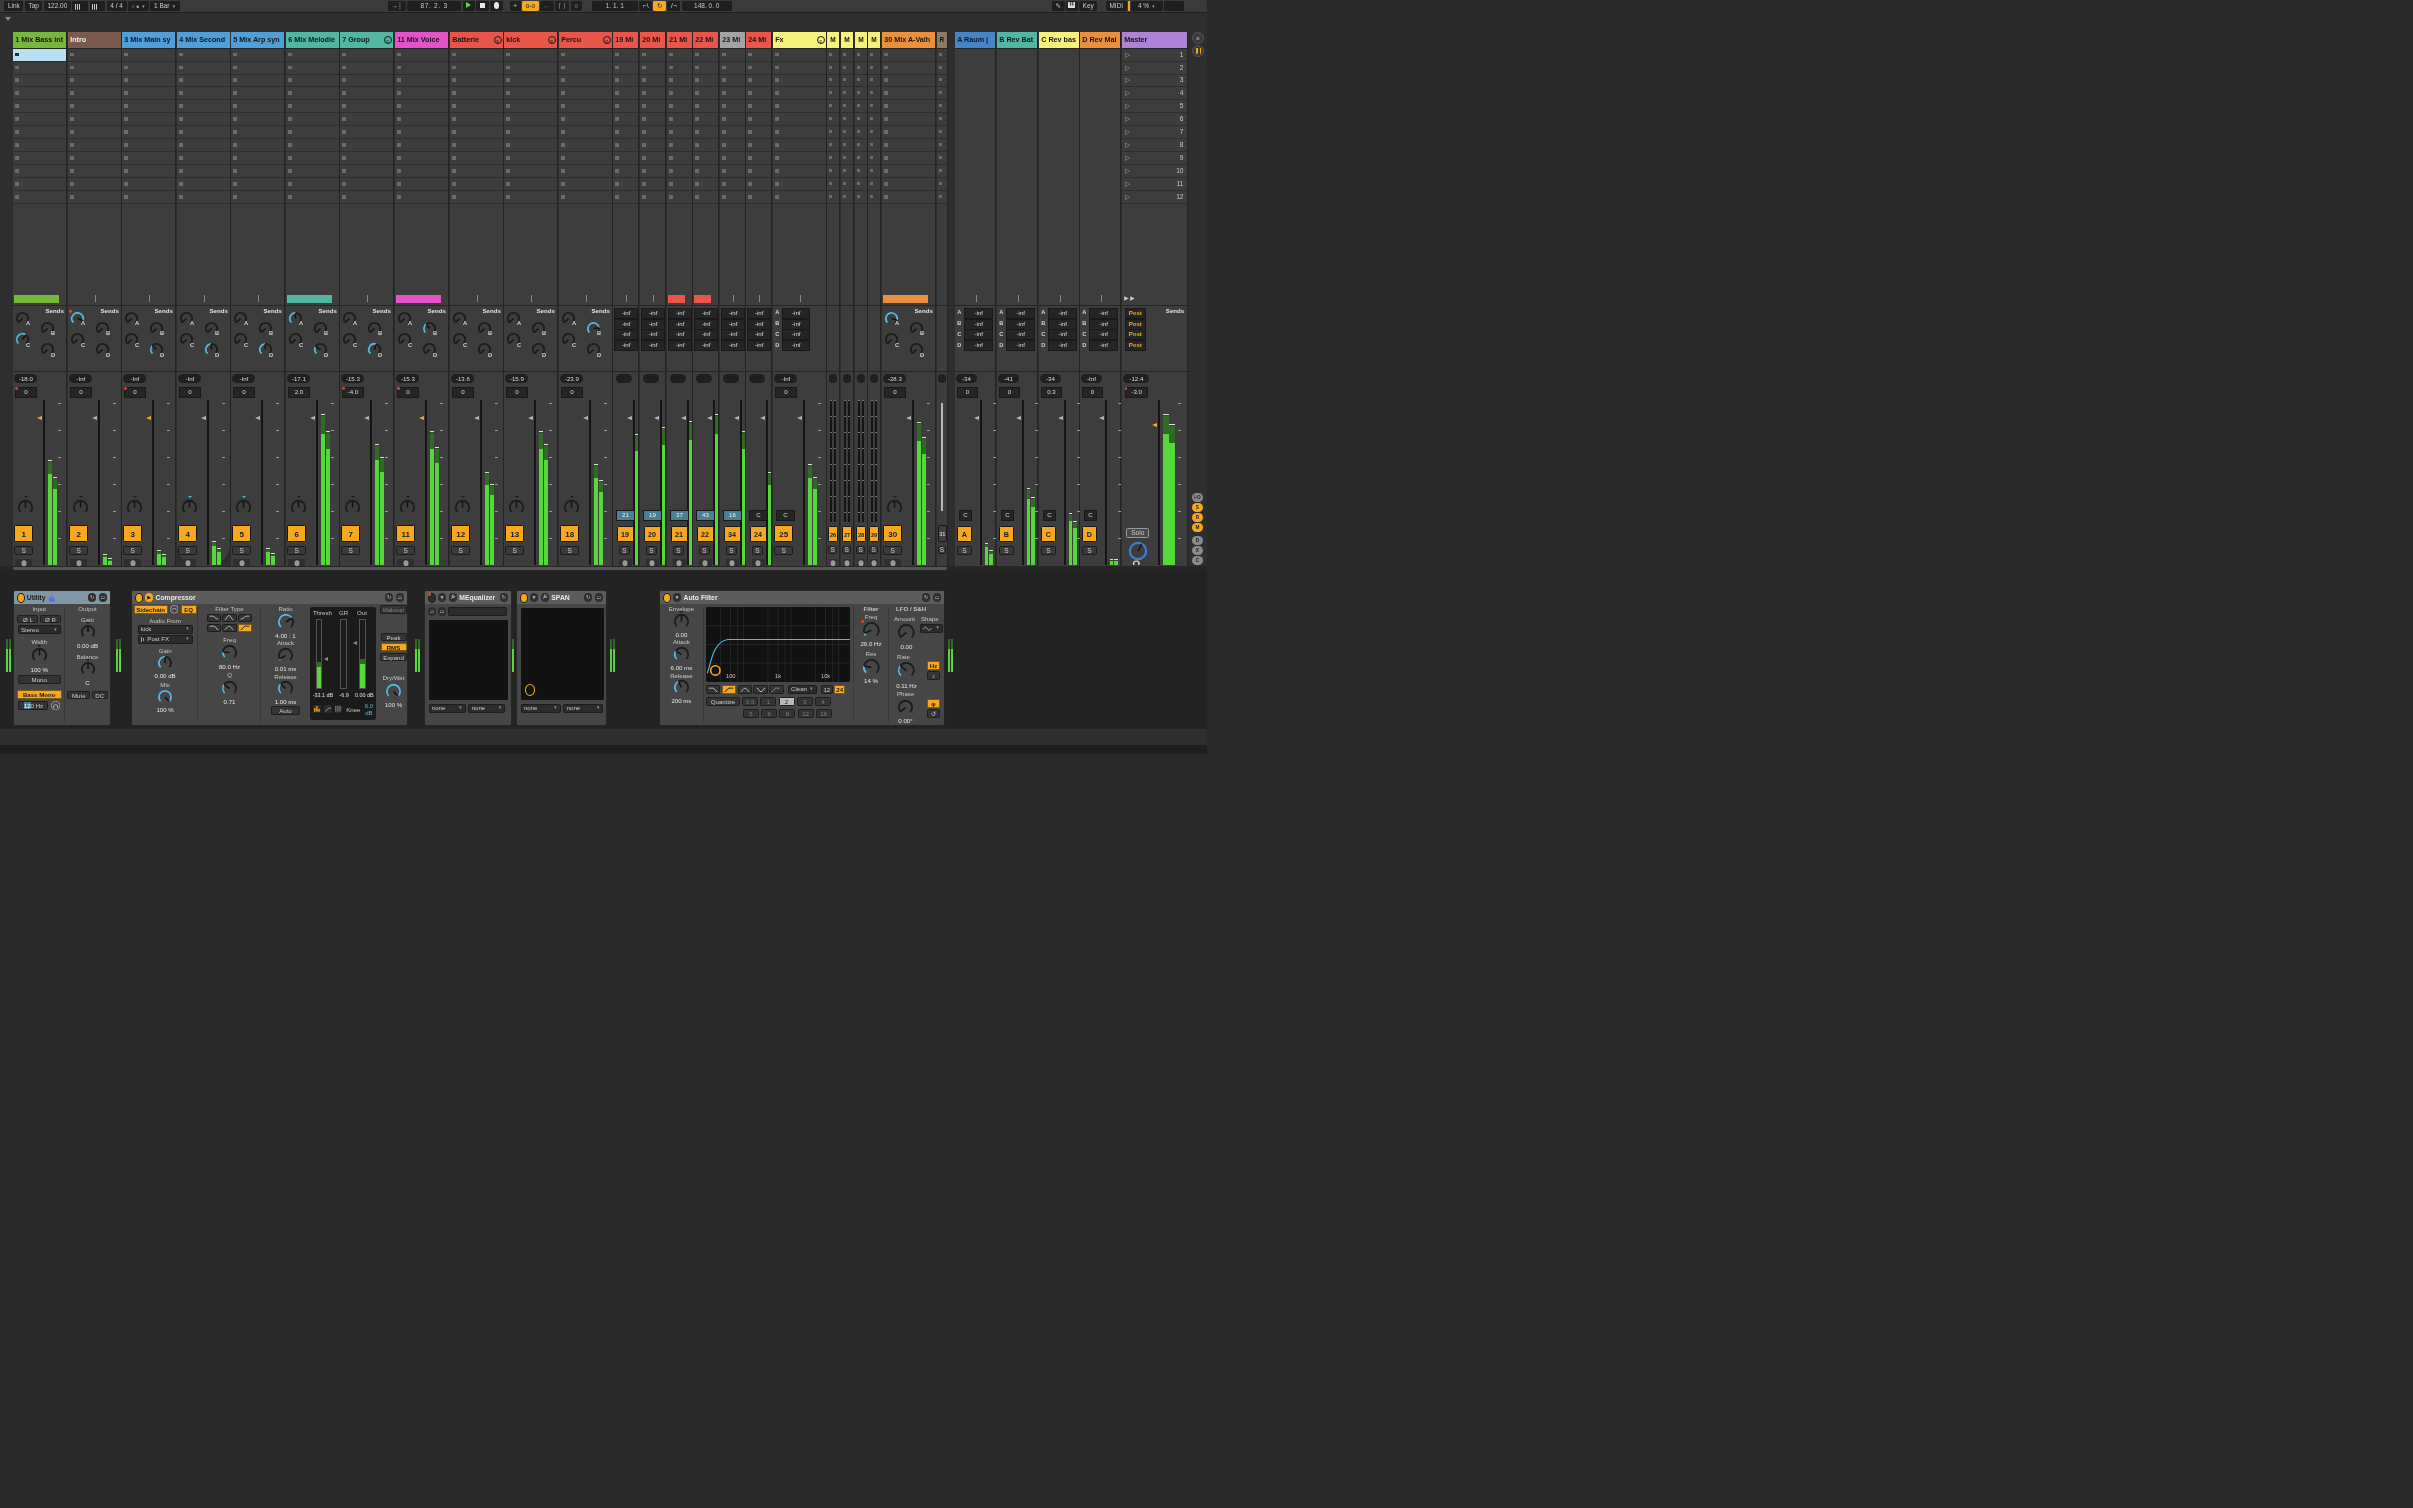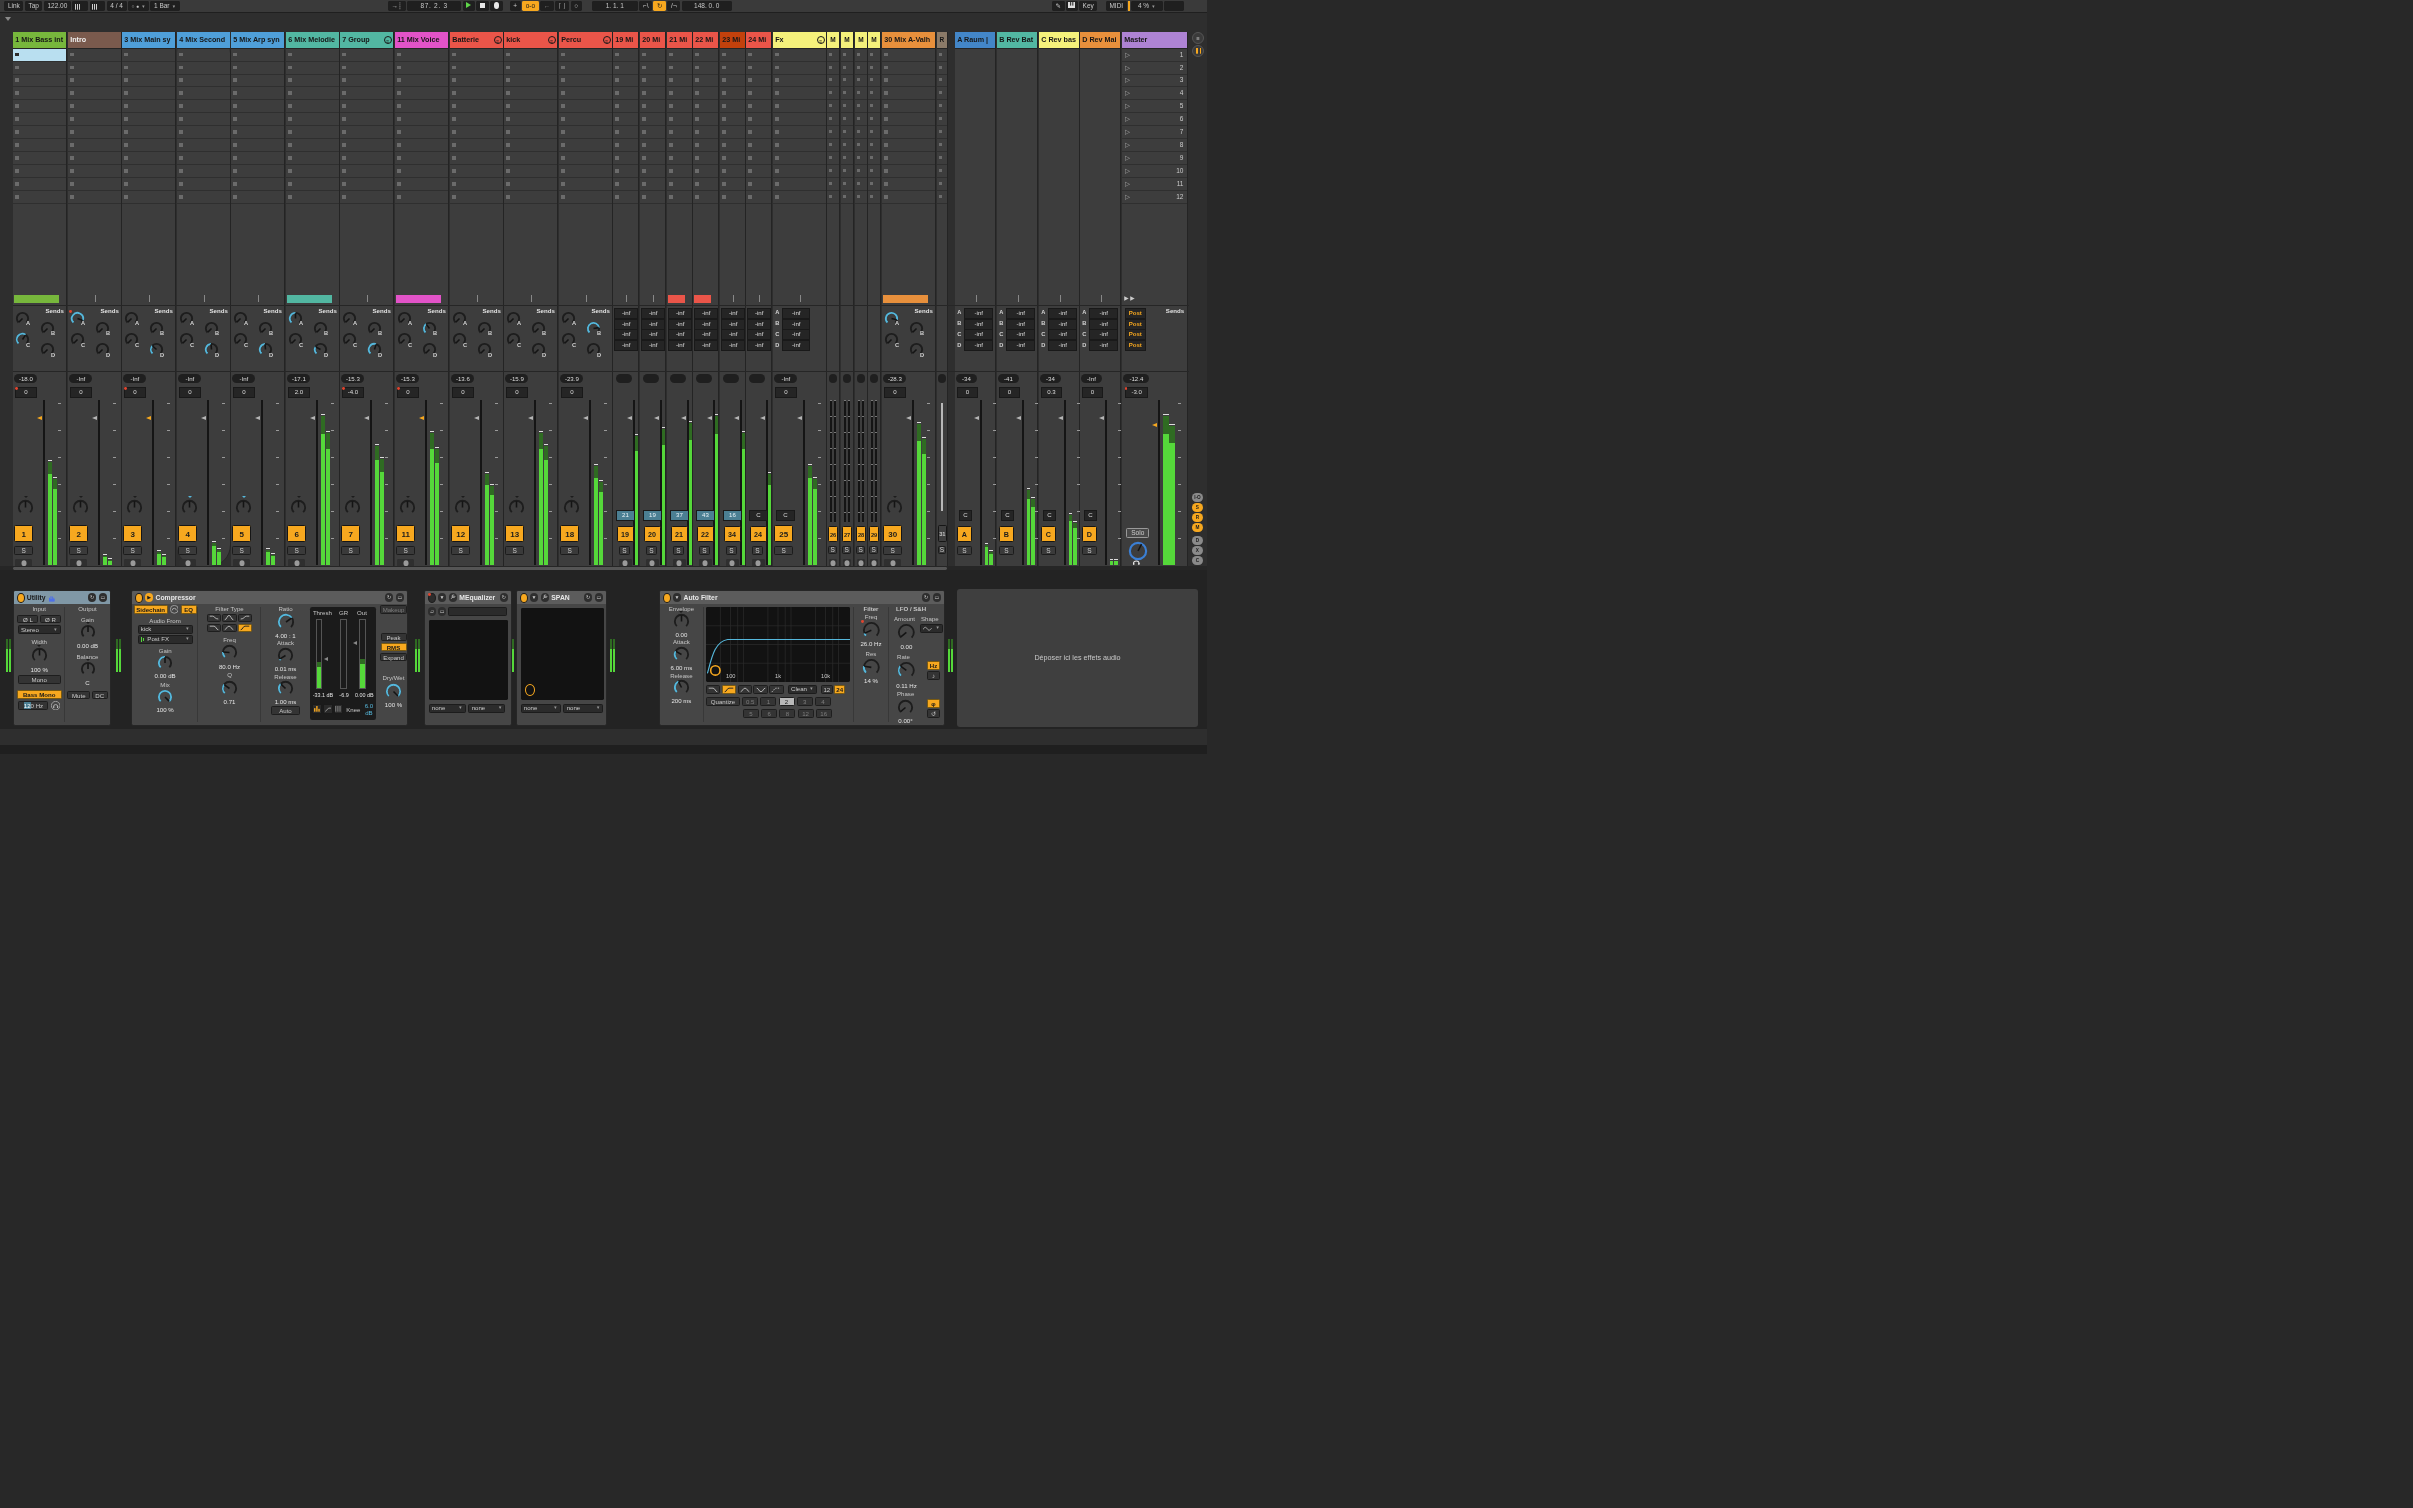--- a/index.html
+++ b/index.html
@@ -1222,21 +1222,21 @@
         <div class="mbar" style="left: 22px; top: 384px; width: 2.9px; height: 149px; background: linear-gradient(rgb(47, 107, 34) 0px, rgb(47, 107, 34) 12%, rgb(85, 216, 58) 12%, rgb(85, 216, 58) 100%);"></div>
         <div style="position: absolute; left: 22px; top: 382px; width: 2.9px; height: 1.4px; background: rgb(221, 221, 221);"></div>
         <div class="vbox" style="left: 2.9px; top: 478px; width: 17px; background: rgb(75, 127, 147); color: rgb(234, 244, 248);">43</div>
         <div class="act" style="left: 3.6px; top: 494px; width: 17px; height: 16px; line-height: 16px; font-size: 7.2px;">22</div>
         <div class="sb" style="left: 5.7px; top: 514px; width: 11.5px; height: 8.6px; line-height: 7.2px;">S</div>
         <div class="armb" style="left: 5.7px; top: 527px; width: 13px; height: 8px;">
           <div class="armc"></div>
         </div>
       </div>
       <div class="col" style="left: 720px; width: 26px;">
-        <div class="hdr" style="background: #c2410c;">23 Mi</div>
+        <div class="hdr" style="background: #a3a3a3;">23 Mi</div>
         <div class="cell" style="top: 16.5px;">
           <div class="sq"></div>
         </div>
         <div class="cell" style="top: 29.5px;">
           <div class="sq"></div>
         </div>
         <div class="cell" style="top: 42px;">
           <div class="sq"></div>
         </div>
         <div class="cell" style="top: 55px;">
@@ -2363,21 +2363,18 @@
     <span class="dl abs" style="left:237px;top:99px">Phase</span>
     <span class="kn abs" style="left: 237px; top: 108px; width: 17px; height: 17px; display: inline-block;"><svg width="17" height="17" viewBox="0 0 24 24">
             <path d="M5.4,18.6 A9.4,9.4 0 1 1 18.6,18.6" fill="none" stroke="#1d1d1d" stroke-width="2.6"></path>
             <line x1="12" y1="12" x2="5.1" y2="17.7" stroke="#141414" stroke-width="2.2"></line>
           </svg></span>
     <span class="dv abs" style="left:234px;top:126px;width:23px">0.00°</span>
     <span class="dbtn on abs" style="left:267px;top:108px;width:13px">φ</span>
     <span class="dbtn abs" style="left:267px;top:118px;width:13px">↺</span>
   </div>
 
-  <div class="abs" style="left:957px;top:18.7px;width:241px;height:138px;background:#3f3f3f;border-radius:2.9px;display:flex;align-items:center;justify-content:center;color:#c9c9c9;font-size:7.2px">
-        <span>Déposer ici les effets audio</span>
-      </div>
 </div>
 
 <div id="bottomstrip"></div>
 
 </div>
 
 
 </body></html>

